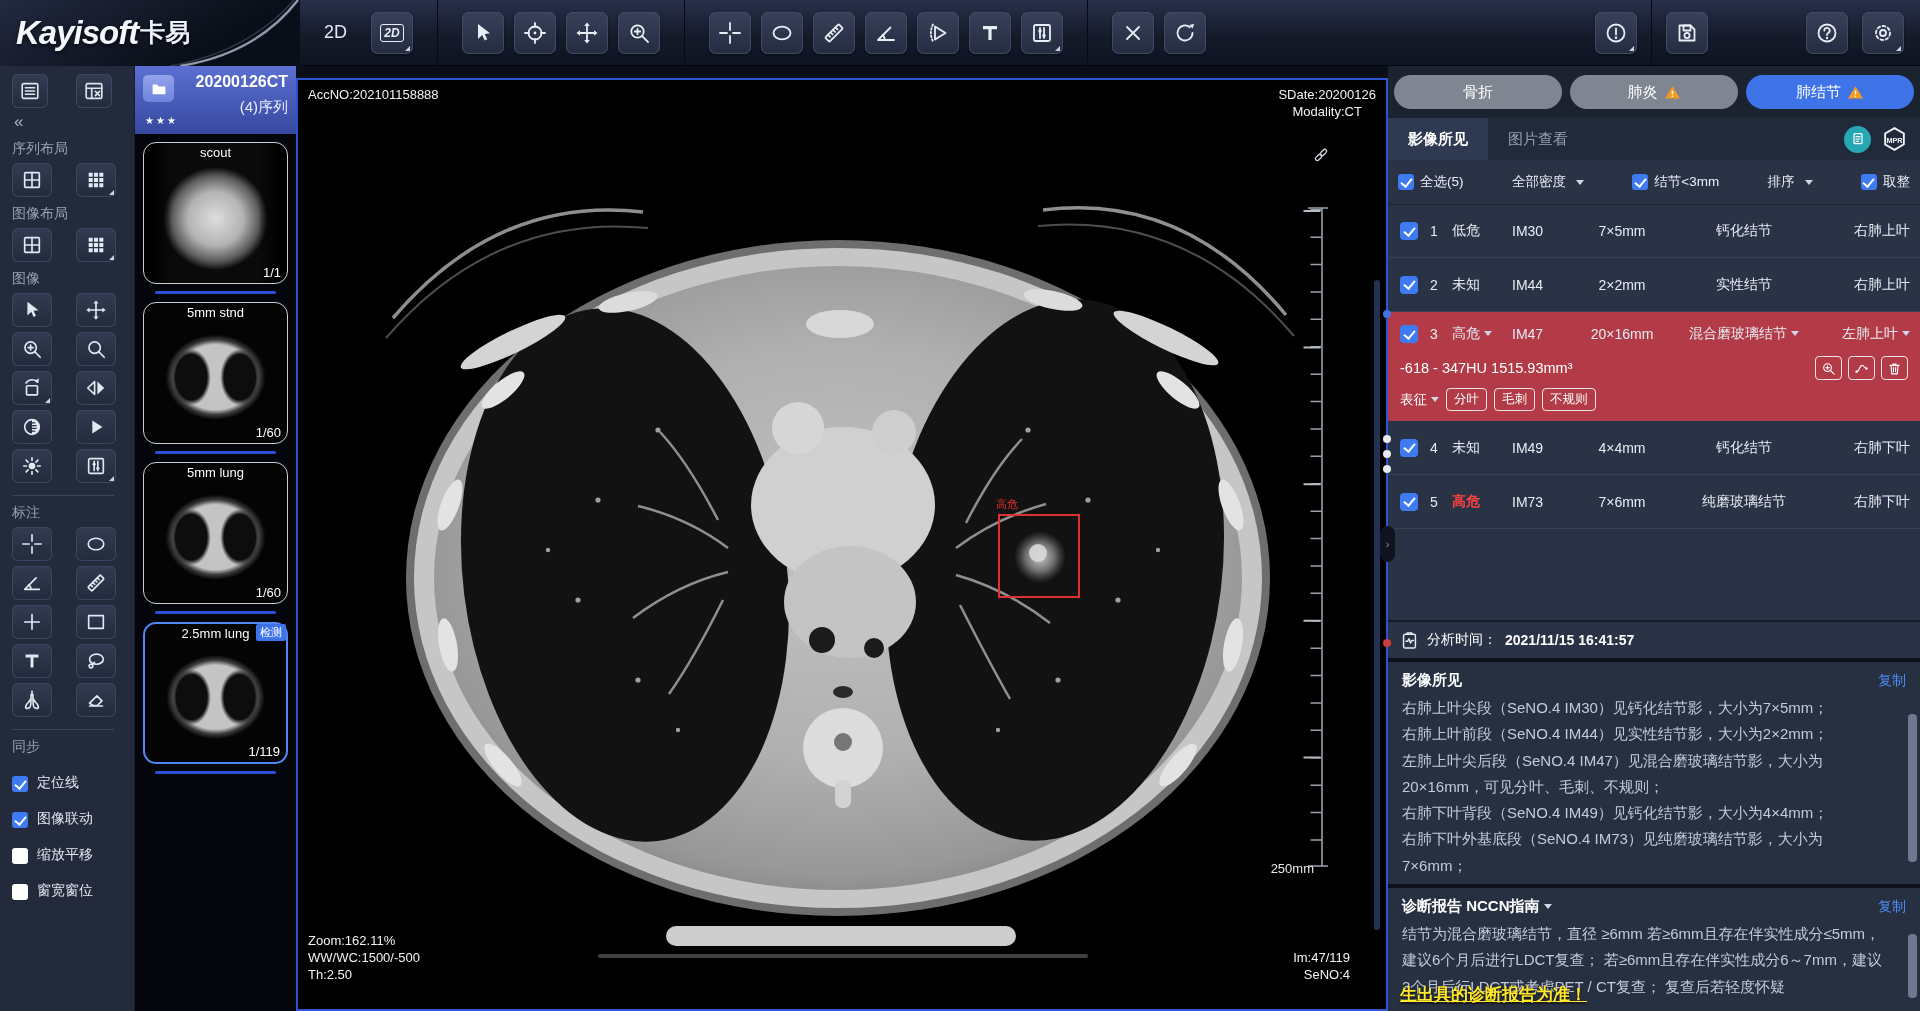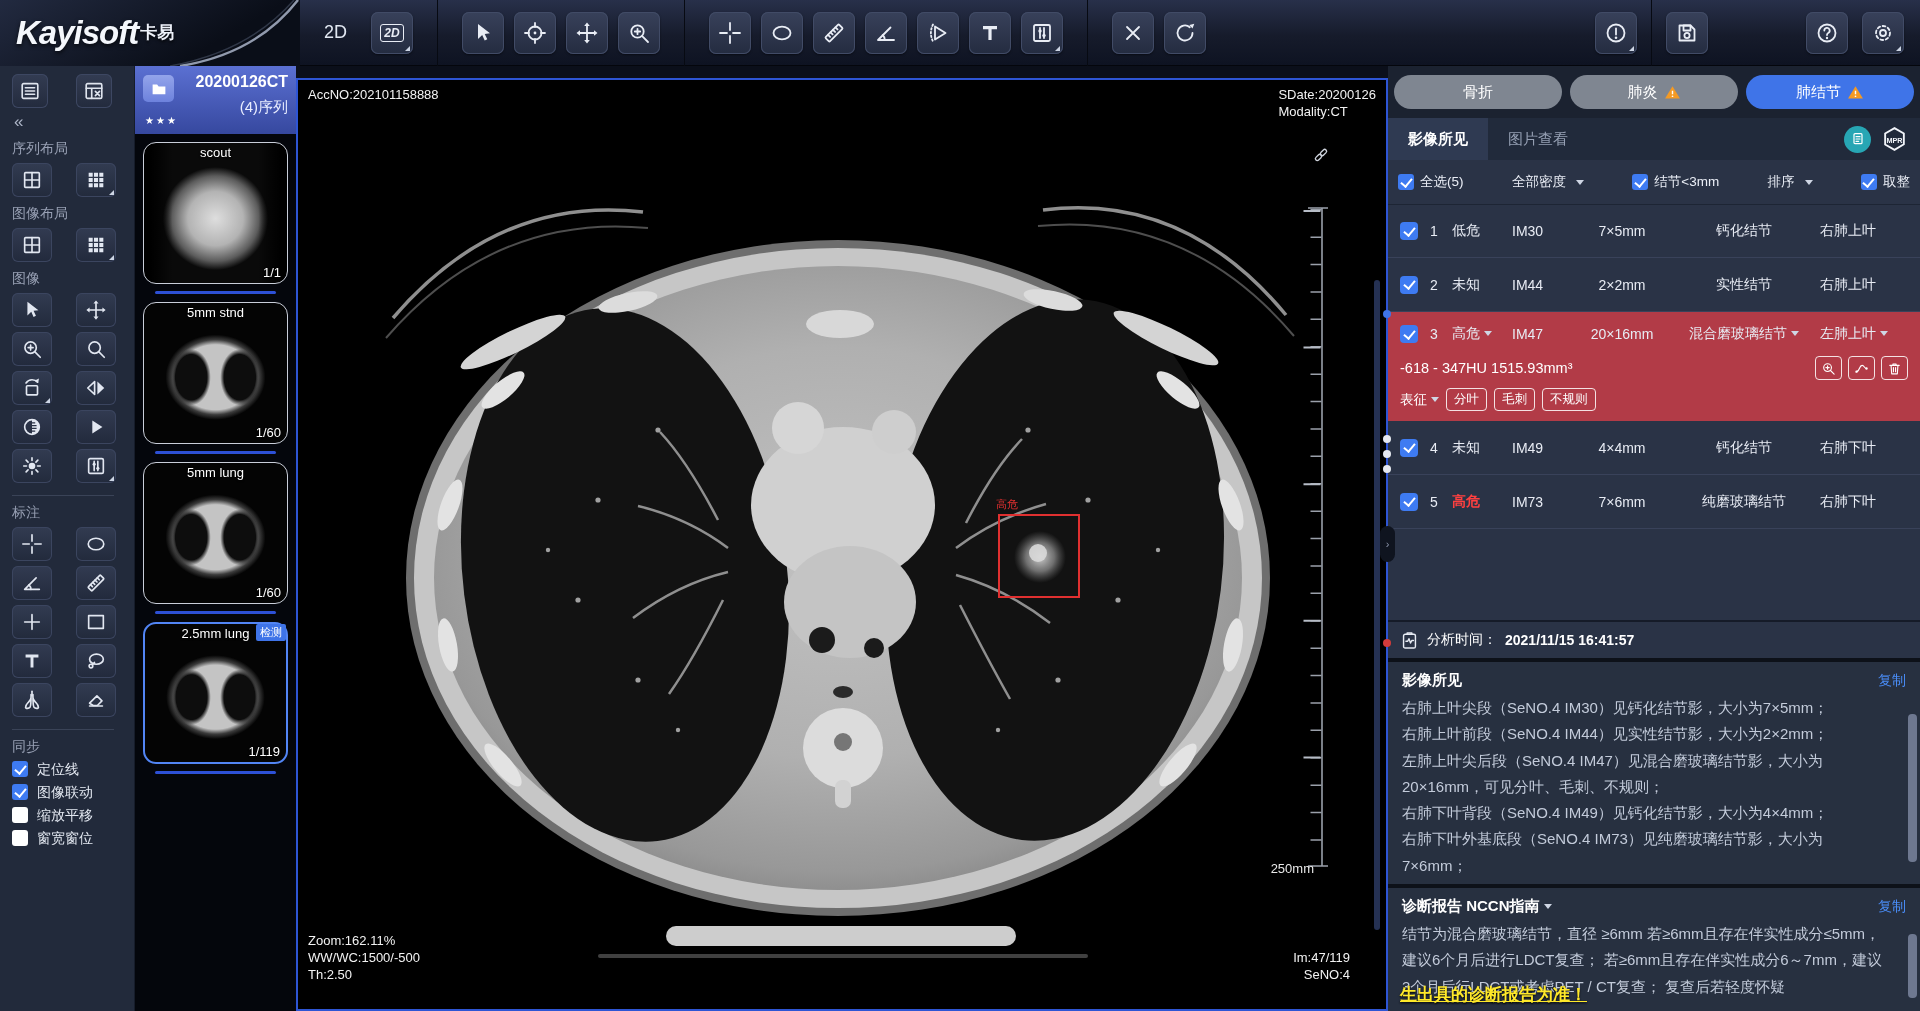--- a/index.html
+++ b/index.html
@@ -7,21 +7,21 @@
     font-family:"Liberation Sans","DejaVu Sans",sans-serif;color:#e8ecf4;-webkit-font-smoothing:antialiased}
   svg{display:block}
   .ic{stroke:currentColor;fill:none;stroke-width:1.8;stroke-linecap:round;stroke-linejoin:round}
 
   
   .header{height:66px;display:flex;align-items:center;position:relative;
     background:linear-gradient(180deg,#28304a 0%,#161b2b 55%,#0e1322 100%);border-bottom:1px solid #04060c}
   .logo{width:300px;height:66px;position:relative;flex:0 0 auto;display:flex;align-items:center;padding-left:16px;
     background:linear-gradient(150deg,#222a40 0%,#0a0e18 70%);overflow:hidden}
   .logo-main{font-size:33px;font-weight:bold;font-style:italic;letter-spacing:-1px;color:#f4f7fc;text-shadow:0 2px 4px rgba(0,0,0,.7)}
-  .logo-cn{font-size:17px;font-weight:bold;color:#eef2fa;margin-left:2px;text-shadow:0 2px 3px rgba(0,0,0,.7)}
+  .logo-cn{font-size:25px;font-weight:bold;color:#eef2fa;margin-left:2px;text-shadow:0 2px 3px rgba(0,0,0,.7)}
   .swoosh{position:absolute;right:0;top:0}
   .mode-label{font-size:18px;color:#e2e8f2;margin:0 0 0 24px}
   .tb-group{display:flex;gap:10px;align-items:center;margin-left:24px}
   .tb-div{width:1px;height:66px;background:#070a12;margin-left:24px}
   .tb-btn{width:42px;height:42px;border-radius:7px;position:relative;display:flex;align-items:center;justify-content:center;
     background:linear-gradient(180deg,#38415a 0%,#242c40 100%);box-shadow:inset 0 0 0 1px #414b66,0 1px 2px rgba(0,0,0,.5);color:#e9edf5;cursor:pointer}
   .tb-btn.corner::after{content:"";position:absolute;right:3px;bottom:3px;border-left:5px solid transparent;border-bottom:5px solid #cdd5e4}
   .hdr-right{margin-left:auto;display:flex;gap:14px;align-items:center;padding-right:16px}
   .icon2d{font-size:12px;font-weight:bold;border:1.8px solid currentColor;border-radius:3px;padding:1px 3px;font-style:italic}
 
@@ -33,21 +33,21 @@
   .side-top{display:flex;gap:28px;margin:2px 0 4px}
   .side-sq{width:36px;height:34px;border-radius:6px;background:linear-gradient(180deg,#333c52,#232b3d);
     box-shadow:inset 0 0 0 1px #3d4762;display:flex;align-items:center;justify-content:center;color:#dfe4ee;cursor:pointer}
   .collapse{color:#aeb6c8;font-size:17px;margin:4px 0 2px 2px;cursor:pointer}
   .side-label{color:#98a0b4;font-size:14px;margin:8px 0 5px}
   .side-grid{display:grid;grid-template-columns:40px 40px;gap:5px 24px}
   .side-btn{width:40px;height:34px;border-radius:6px;background:linear-gradient(180deg,#323b51,#222a3c);
     box-shadow:inset 0 0 0 1px #3b455f;display:flex;align-items:center;justify-content:center;color:#e2e7f1;cursor:pointer;position:relative}
   .side-btn.corner::after{content:"";position:absolute;right:2px;bottom:2px;border-left:5px solid transparent;border-bottom:5px solid #cdd5e4}
   .side-div{width:102px;height:1px;background:#3a4357;margin:12px 0 0}
-  .sync-row{display:flex;align-items:flex-start;gap:9px;margin:5px 0;font-size:14px;color:#e3e8f1}
+  .sync-row{display:flex;align-items:flex-end;gap:9px;margin:18px 0;font-size:14px;color:#e3e8f1}
   .cb{width:16px;height:16px;border-radius:3px;background:#fff;position:relative;flex:0 0 auto;cursor:pointer}
   .cb.checked{background:#3e7bf2}
   .cb.checked::after{content:"";position:absolute;left:4.5px;top:1.5px;width:5px;height:9px;border:solid #fff;border-width:0 2.2px 2.2px 0;transform:rotate(40deg)}
 
   
   .thumbs{width:161px;background:#04060c;flex:0 0 auto;display:flex;flex-direction:column}
   .th-header{height:68px;background:linear-gradient(180deg,#5b70d2 0%,#36489f 100%);position:relative;padding:7px 8px 0;flex:0 0 auto}
   .folder-btn{position:absolute;left:8px;top:9px;width:31px;height:27px;background:linear-gradient(180deg,#93a4ea,#6d82dd);
     border-radius:5px;display:flex;align-items:center;justify-content:center;color:#fff;cursor:pointer}
   .th-title{text-align:right;font-size:16px;font-weight:bold;color:#fff}
@@ -65,21 +65,21 @@
     radial-gradient(46% 46% at 50% 54%,#dedede 0%,#b3b3b3 42%,#5c5c5c 66%,#0a0a0a 80%)}
   .bg-axial{background-image:
     radial-gradient(19% 28% at 33% 53%,#0d0d0d 58%,rgba(13,13,13,0) 72%),
     radial-gradient(19% 28% at 67% 53%,#0d0d0d 58%,rgba(13,13,13,0) 72%),
     radial-gradient(46% 40% at 50% 53%,#c4c4c4 58%,#3b3b3b 67%,#040404 76%)}
 
   
   .vcol{flex:1;background:#0b0f1a;padding-top:12px;position:relative}
   .viewport{position:relative;height:933px;border:2px solid #2e55d4;background:#000;overflow:hidden;cursor:crosshair}
   .ov{position:absolute;font-size:13px;color:#f2f2f2;text-shadow:0 1px 2px #000;line-height:17px;z-index:5}
-  .ov.tl{left:10px;top:6px}.ov.tr{right:10px;top:6px;text-align:left}
+  .ov.tl{left:10px;top:6px}.ov.tr{right:10px;top:6px;text-align:center}
   .ov.bl{left:10px;bottom:26px}.ov.br{right:36px;bottom:26px;text-align:right}
   .link-ic{position:absolute;right:56px;top:66px;color:#cfd4dd;z-index:5}
   .vruler{position:absolute;right:56px;top:126px;z-index:4}
   .ruler-label{position:absolute;right:72px;top:781px;font-size:13px;color:#e8e8e8;z-index:5}
   .inner-sb{position:absolute;right:6px;top:200px;width:6px;height:650px;background:#2c3a61;border-radius:3px;opacity:.85;z-index:4}
 
   
   .rpanel{width:532px;flex:0 0 auto;background:#2a3346;display:flex;flex-direction:column;position:relative}
   .modules{display:flex;gap:8px;padding:9px 6px;background:#1b2230;flex:0 0 auto}
   .pill{flex:1;height:34px;border-radius:17px;background:#7f8691;color:#fff;font-size:15px;display:flex;align-items:center;justify-content:center;gap:6px;cursor:pointer}
@@ -88,21 +88,21 @@
   .tab{padding:0 20px;height:42px;display:flex;align-items:center;font-size:15px;color:#96a0b4;cursor:pointer}
   .tab.active{background:#2f3a52;color:#fff;font-weight:bold}
   .tab-icons{margin-left:auto;display:flex;gap:10px;align-items:center}
   .teal{width:27px;height:27px;border-radius:50%;background:#27a6b4;display:flex;align-items:center;justify-content:center;color:#fff;cursor:pointer}
   .mpr{color:#f2f5fa;cursor:pointer}
   .filterbar{display:flex;align-items:center;justify-content:space-between;padding:0 10px;height:44px;font-size:13.5px;color:#eaeef6;flex:0 0 auto}
   .fitem{display:flex;align-items:center;gap:6px;cursor:pointer;white-space:nowrap}
   .car{display:inline-block;width:0;height:0;border-left:4px solid transparent;border-right:4px solid transparent;border-top:5px solid #cfd6e4;margin-left:4px;vertical-align:2px}
   .nrow{display:grid;grid-template-columns:26px 18px 56px 60px 92px 1fr 90px;align-items:center;column-gap:4px;
     height:54px;padding:0 10px 0 12px;font-size:14px;border-bottom:1px solid #39425a;cursor:pointer}
-  .nrow .c-size{text-align:center}.nrow .c-type{text-align:center}.nrow .c-loc{}
+  .nrow .c-size{text-align:center}.nrow .c-type{text-align:center}.nrow .c-loc{text-align:right}
   .cb18{width:18px;height:18px;border-radius:4px;background:#3e7bf2;position:relative;cursor:pointer}
   .cb18::after{content:"";position:absolute;left:5.5px;top:2.5px;width:5px;height:9px;border:solid #fff;border-width:0 2.2px 2.2px 0;transform:rotate(40deg)}
   .risk-red{color:#ff4040;font-weight:bold}
   .redblock{background:#b23b47;border-bottom:none;padding:4px 0 10px;cursor:pointer}
   .redblock .nrow{border-bottom:none;height:36px;background:transparent}
   .red-l2{display:flex;align-items:center;padding:4px 12px 0;font-size:14.5px;color:#fff}
   .red-icons{margin-left:auto;display:flex;gap:6px}
   .rbtn{width:27px;height:24px;border:1px solid rgba(255,255,255,.85);border-radius:4px;display:flex;align-items:center;justify-content:center;color:#fff;cursor:pointer}
   .red-l3{display:flex;align-items:center;padding:8px 12px 0;font-size:13.5px;color:#fff}
   .chip{border:1px solid rgba(255,255,255,.85);border-radius:4px;padding:2px 7px;font-size:12.5px;margin-left:7px;cursor:pointer}

